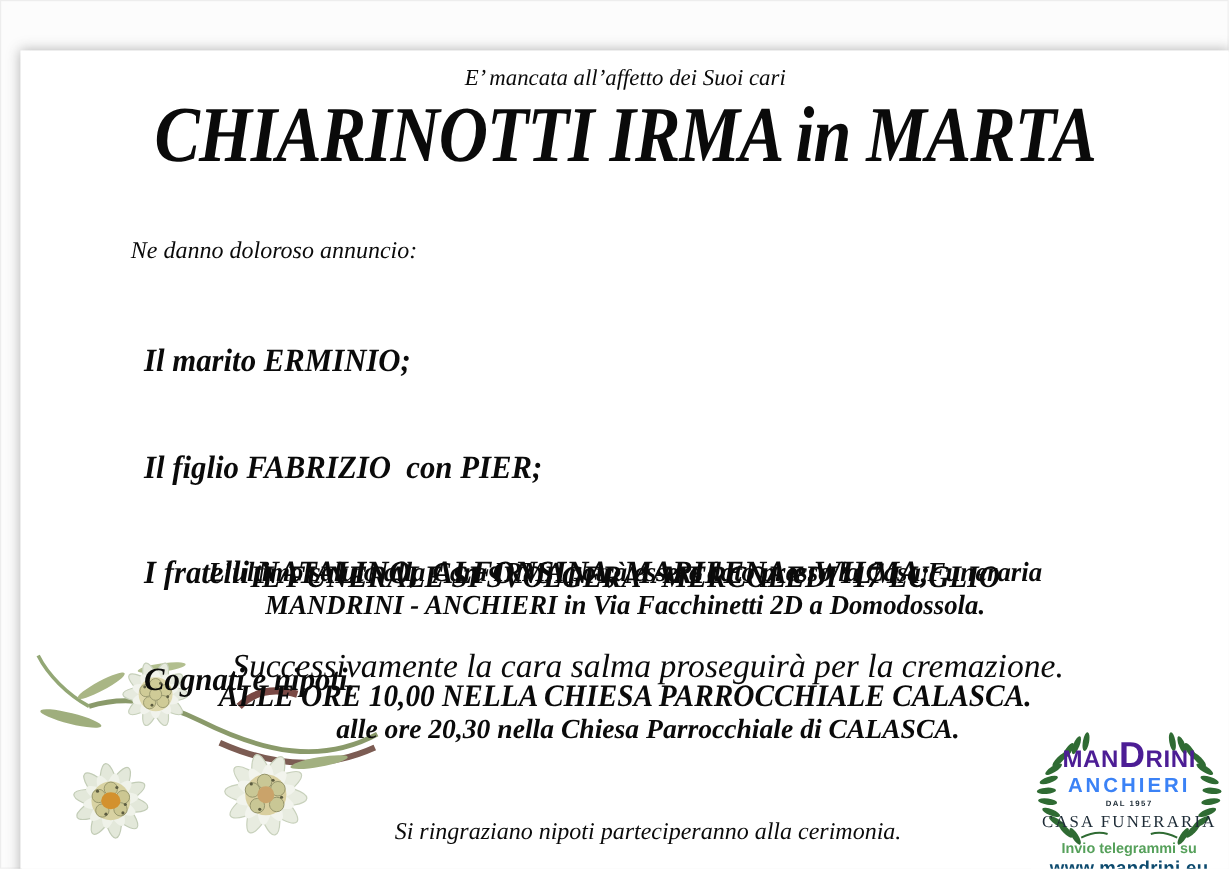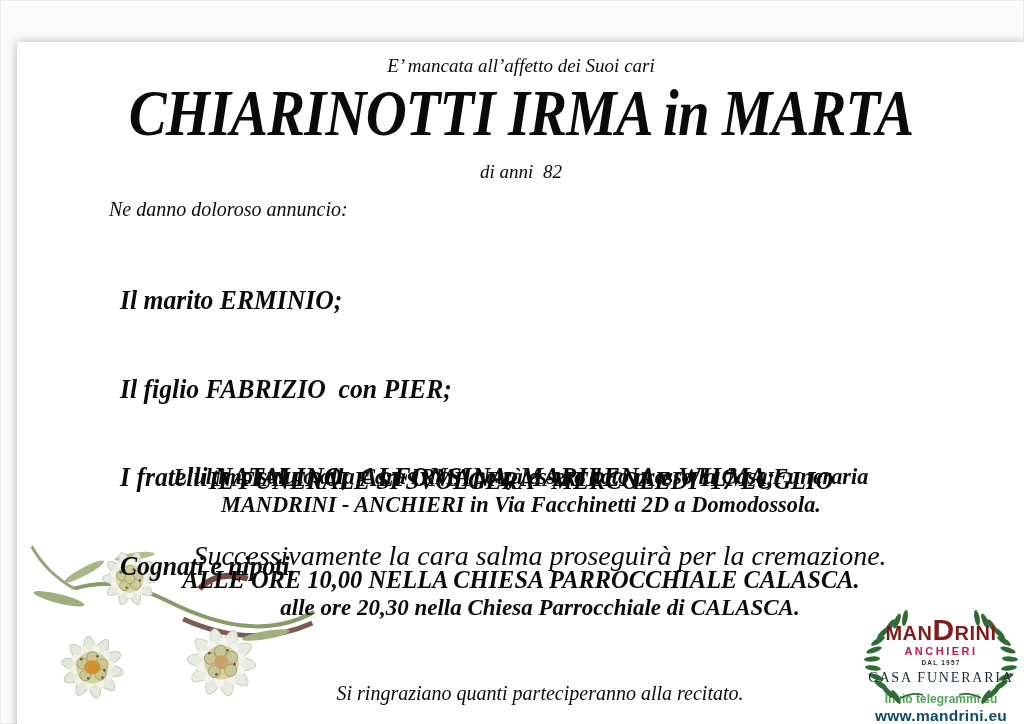--- a/index.html
+++ b/index.html
@@ -52,23 +52,23 @@
   .flowers{position:absolute;left:-6px;bottom:-4px;width:308px;height:222px;z-index:1;}
 
   .logo{
     position:absolute;right:2px;bottom:2px;width:164px;height:122px;
     background:#fff;z-index:3;
     font-family:"Liberation Sans", sans-serif;
     display:flex;flex-direction:column;align-items:center;
     text-align:center;
   }
   .wreath{position:absolute;left:0;top:0;width:164px;height:96px;}
-  .brand{margin-top:9px;font-weight:700;color:#7f1d1d;font-size:20px;letter-spacing:.5px;line-height:22px;position:relative;z-index:2;}
+  .brand{margin-top:9px;font-weight:700;color:#4c1d95;font-size:20px;letter-spacing:.5px;line-height:22px;position:relative;z-index:2;}
   .brand .bigD{font-size:30px;}
-  .anchieri{font-weight:700;color:#be185d;font-size:11px;letter-spacing:2.5px;margin-top:1px;position:relative;z-index:2;}
+  .anchieri{font-weight:700;color:#3b82f6;font-size:17px;letter-spacing:2.5px;margin-top:1px;position:relative;z-index:2;}
   .since{font-weight:700;color:#1d2b36;font-size:6.5px;letter-spacing:1.2px;margin-top:2px;position:relative;z-index:2;}
   .tagline{color:#1d2b36;font-size:14px;letter-spacing:1.8px;margin-top:4px;font-family:"Liberation Serif",serif;position:relative;z-index:2;}
   .telegram{font-size:12px;margin-top:6px;font-weight:700;}
   .website{color:#0c4a6e;font-size:15.5px;font-weight:700;margin-top:1px;letter-spacing:.3px;}
 </style>
 </head>
 <body>
 
 <div class="page">
   <div class="card">
@@ -182,21 +182,20 @@
               <circle cx="6" cy="-12" r="1.3"></circle>
               <circle cx="13" cy="2" r="1.3"></circle>
               <circle cx="-5" cy="12" r="1.3"></circle>
             </g>
         </g>
       </g>
     </svg>
 
     <div class="abs ctr epigraph it">E’ mancata all’affetto dei Suoi cari</div>
     <h1 class="abs ctr title">CHIARINOTTI IRMA in MARTA</h1>
-    <div class="abs ctr age it pre">di anni  82</div>
     <div class="abs intro it">Ne danno doloroso annuncio:</div>
 
     <div class="abs family pre">
       <div>Il marito ERMINIO;</div>
       <div>Il figlio FABRIZIO  con PIER;</div>
       <div>I fratelli NATALINO,  ALFONSINA, MARILENA e WILMA;</div>
       <div>Cognati e nipoti.</div>
     </div>
 
 
@@ -209,21 +208,21 @@
       <div>L’ultimo saluto alla Cara IRMA potrà essere dato presso la Casa Funeraria</div>
       <div>MANDRINI - ANCHIERI in Via Facchinetti 2D a Domodossola.</div>
     </div>
 
     <div class="abs ctr2 cremation it">Successivamente la cara salma proseguirà per la cremazione.</div>
 
     <div class="abs ctr2 rosary">
       <div>alle ore 20,30 nella Chiesa Parrocchiale di CALASCA.</div>
     </div>
 
-    <div class="abs ctr2 thanks it">Si ringraziano quanti parteciperanno alla recitato.</div>
+    <div class="abs ctr2 thanks it">Si ringraziano nipoti parteciperanno alla cerimonia.</div>
 
     <div class="logo">
       <svg class="wreath" viewBox="0 0 164 96">
         <g fill="#2f6b33">
           <ellipse rx="8" ry="2.6" transform="translate(46,8) rotate(-80)"></ellipse>
           <ellipse rx="8" ry="2.6" transform="translate(38,11) rotate(-68)"></ellipse>
           <ellipse rx="8" ry="2.6" transform="translate(31,16) rotate(-56)"></ellipse>
           <ellipse rx="8" ry="2.6" transform="translate(24,23) rotate(-45)"></ellipse>
           <ellipse rx="8" ry="2.6" transform="translate(19,31) rotate(-32)"></ellipse>
           <ellipse rx="8" ry="2.6" transform="translate(15,40) rotate(-18)"></ellipse>

